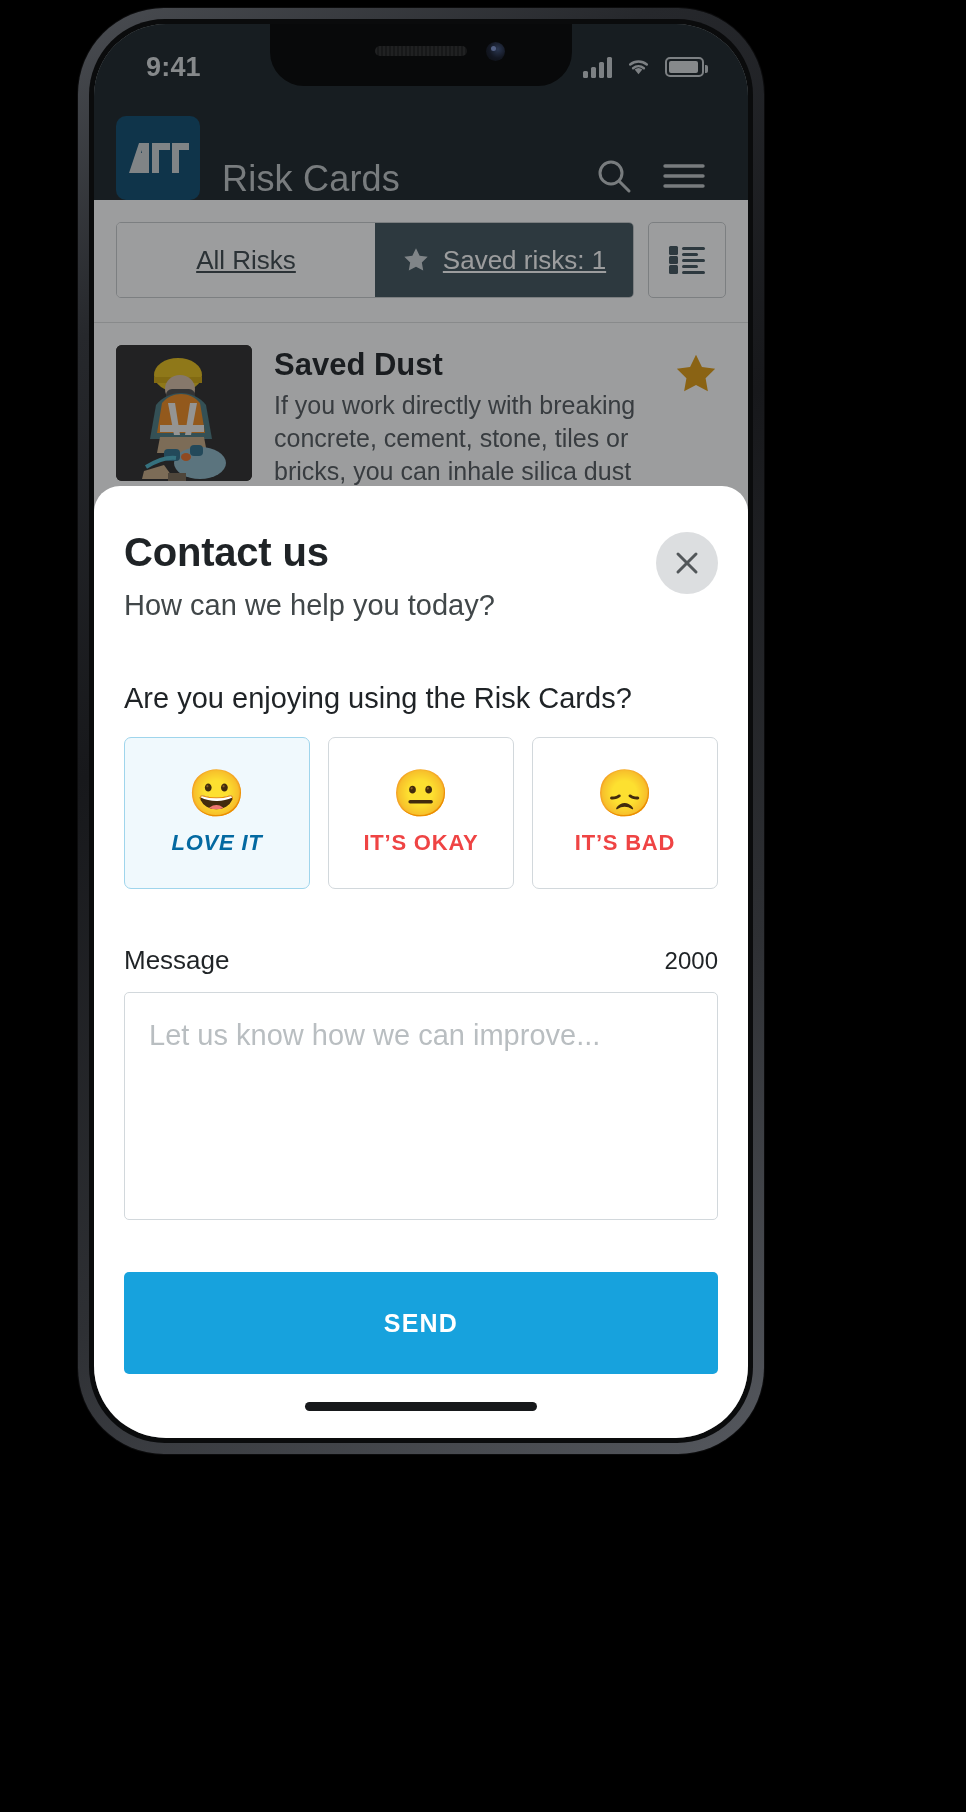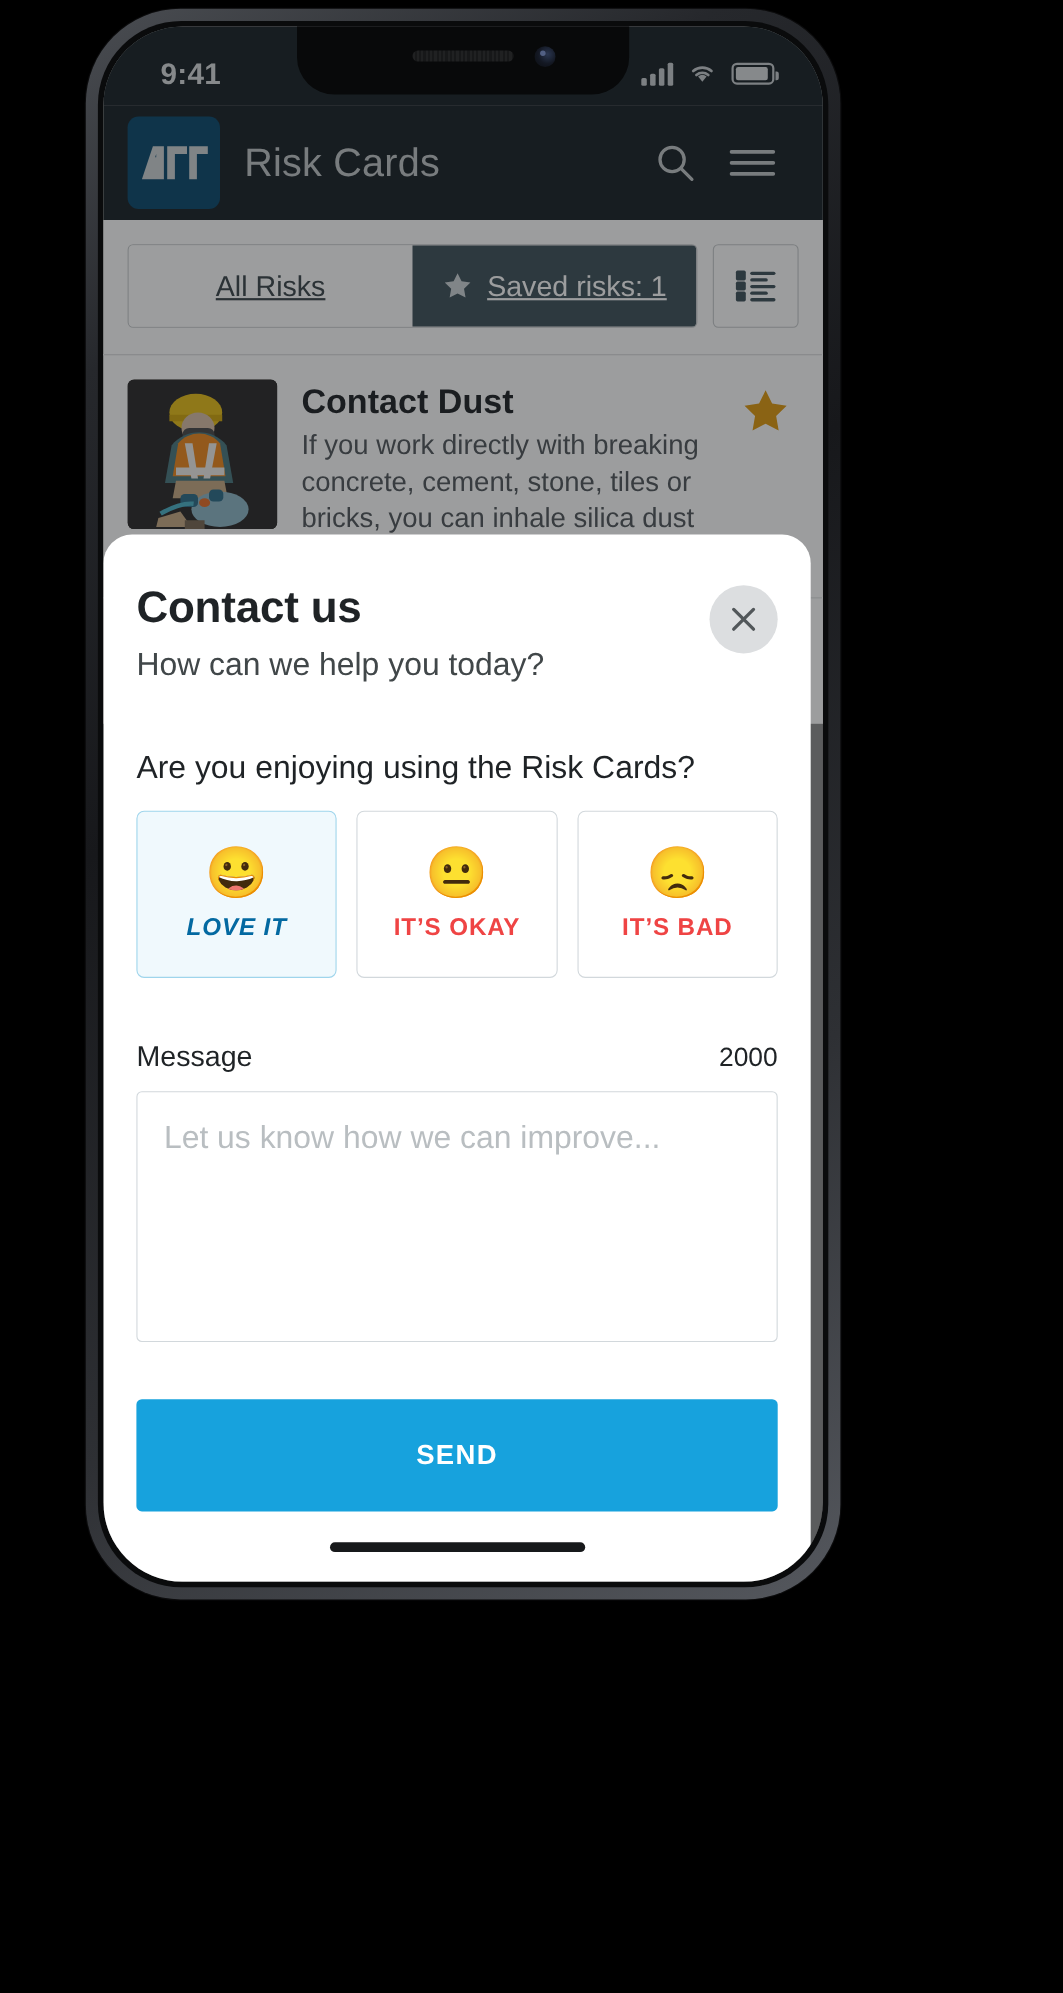--- a/index.html
+++ b/index.html
@@ -75,21 +75,21 @@
   .wifi svg { width: 27px; height: 20px; display:block; }
   .batt { position: relative; width: 39px; height: 20px; border: 2px solid #c9cdd0;
           border-radius: 5px; padding: 2px; }
   .batt::after { content:""; position:absolute; right:-6px; top:6px; width:3px; height:8px;
                  background:#c9cdd0; border-radius:0 2px 2px 0; }
   .batt i { display:block; height:100%; width:92%; background:#d9dcde; border-radius:2px; }
 
   
   .app-header {
     height: 104px; background: #1b2429;
-    display: flex; align-items: center; padding: 0 40px 0 22px; gap: 22px;
+    display: flex; align-items: flex-end; padding: 0 40px 0 22px; gap: 22px;
   }
   .logo {
     width: 84px; height: 84px; border-radius: 10px; background: #0d4a6e;
     display: flex; align-items: center; justify-content: center; flex: 0 0 auto;
   }
   .logo svg { width: 62px; height: 34px; display: block; }
   .app-title { color: #c2c6c8; font-size: 36px; font-weight: 400; flex: 1 1 auto; letter-spacing: .2px; }
   .hdr-icon { width: 48px; height: 48px; display:flex; align-items:center; justify-content:center;
               flex: 0 0 auto; }
   .hdr-icon svg { display: block; }
@@ -124,21 +124,21 @@
   .list-item.partial { opacity: .9; }
   .thumb2 { width: 136px; height: 70px; border-radius: 6px; background:#a9a5a0; position:relative;}
   .thumb2::after{content:"";position:absolute;right:10px;top:8px;width:34px;height:28px;
                  background:#7e7a75;border-radius:4px;}
 
   
   .dim { position: absolute; inset: 0; background: rgba(20,22,24,.42); z-index: 50; }
 
   
   .sheet {
-    position: absolute; left: 0; right: 11px; bottom: 0; z-index: 60;
+    position: absolute; left: 0; right: 0; bottom: 0; z-index: 60;
     background: #fff; border-top-left-radius: 26px; border-top-right-radius: 26px;
     padding: 44px 30px 0;
   }
   .sheet-head { display: flex; align-items: flex-start; }
   .sheet-head-text { flex: 1 1 auto; }
   .sheet-title { font-size: 40px; font-weight: 700; color: #1f2326; letter-spacing: -.2px; }
   .sheet-sub { font-size: 29px; color: #414749; margin-top: 14px; }
   .close-btn {
     width: 62px; height: 62px; border-radius: 50%; background: #dcdee0; flex: 0 0 auto;
     display: flex; align-items: center; justify-content: center; margin-top: 2px;
@@ -286,21 +286,21 @@
                 <ellipse cx="84" cy="118" rx="26" ry="16" fill="#8fb8c9"></ellipse>
                 <rect x="48" y="104" width="16" height="12" rx="4" fill="#2f6f8a"></rect>
                 <rect x="74" y="100" width="13" height="11" rx="4" fill="#2f6f8a"></rect>
                 <path d="M30 122c10-6 22-10 30-9" stroke="#4fb3c9" stroke-width="4" fill="none"></path>
                 <ellipse cx="70" cy="112" rx="5" ry="4" fill="#e8702a"></ellipse>
                 <path d="M28 126l20-6 10 14H26z" fill="#c9ab85"></path>
                 <path d="M52 128h18v8H52z" fill="#7a6a55"></path>
               </svg>
             </div>
             <div class="item-body">
-              <div class="item-title">Contact Dust</div>
+              <div class="item-title">Saved Dust</div>
               <div class="item-desc">If you work directly with breaking concrete, cement, stone, tiles or bricks, you can inhale silica dust ...</div>
             </div>
             <div class="item-side">
               <svg class="item-star" viewBox="0 0 24 24">
                   <path d="M12 2l3.1 6.3 6.9 1-5 4.9 1.2 6.8L12 17.8 5.8 21l1.2-6.8-5-4.9 6.9-1z" fill="#e09b12"></path>
                 </svg>
               <span class="drag">
                   <b></b>
                   <b></b>
                 </span>

